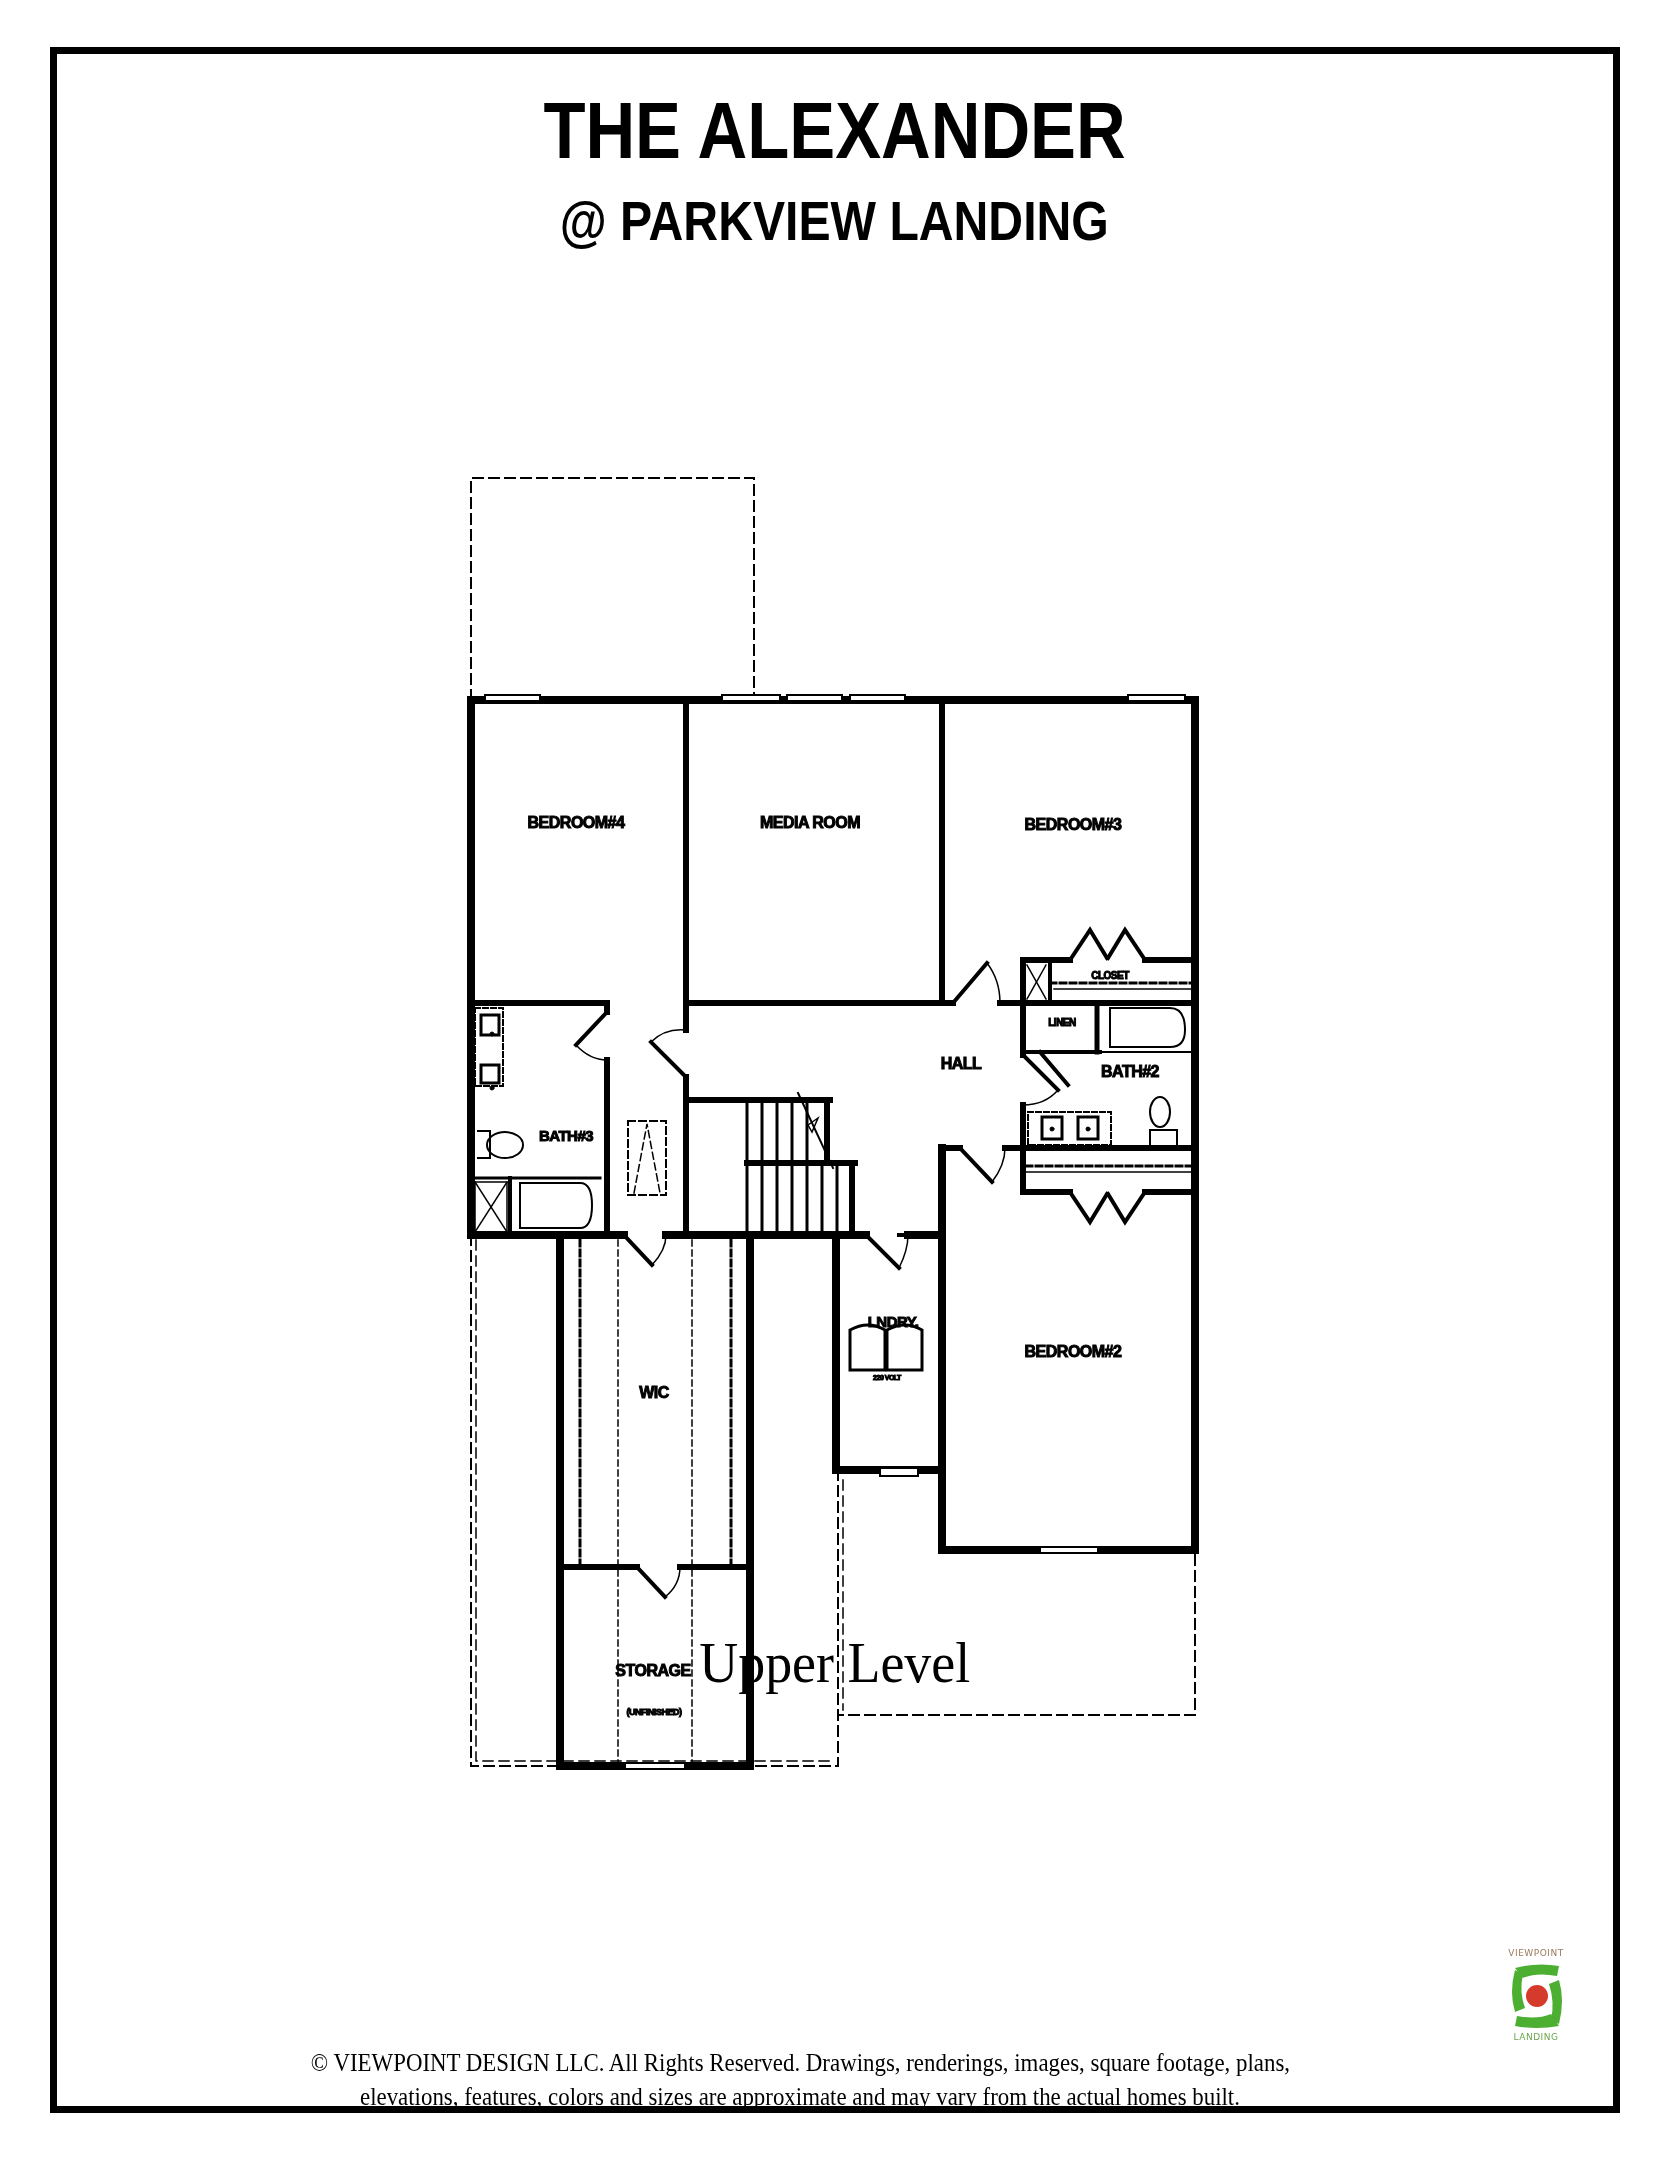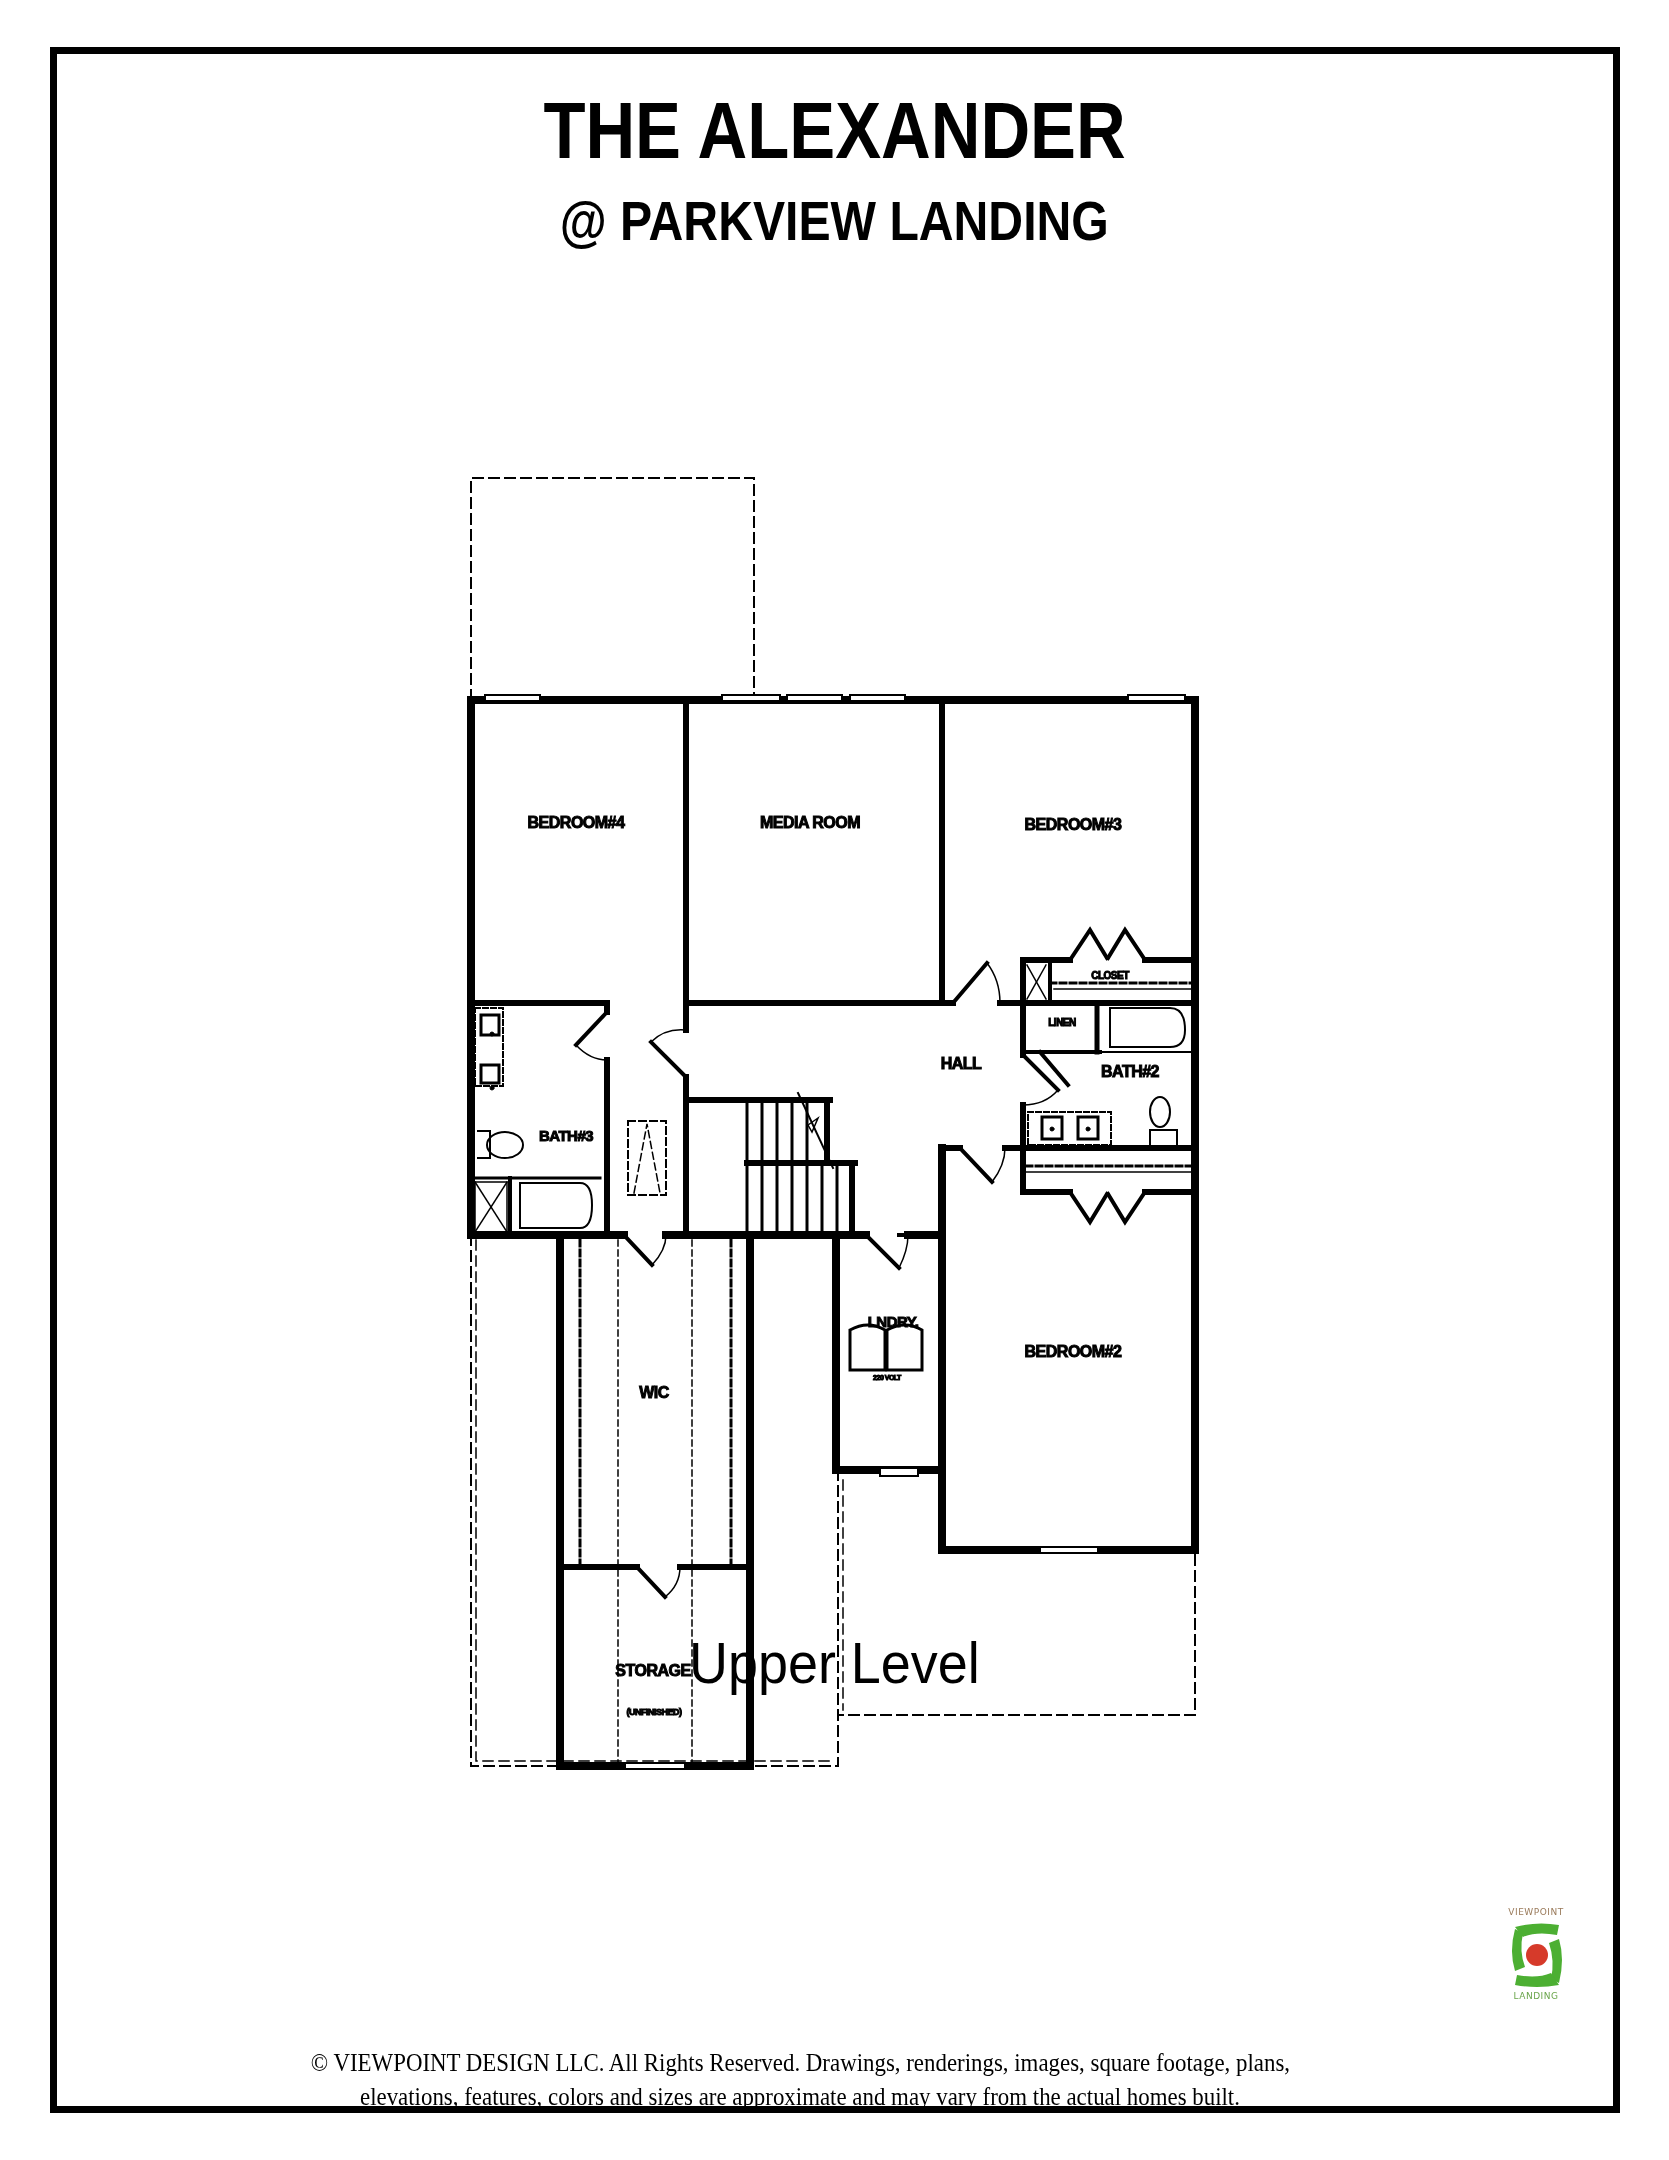--- a/index.html
+++ b/index.html
@@ -2,29 +2,29 @@
 <html><head>
   <meta charset="utf-8">
   <style>
     html, body { margin: 0; padding: 0; background: #ffffff; }
     body { width: 1669px; height: 2160px; position: relative; overflow: hidden; font-family: "Liberation Sans", sans-serif; }
     .frame { position: absolute; left: 50px; top: 47px; width: 1556px; height: 2052px; border: 7px solid #000; box-sizing: content-box; }
     .title { position: absolute; left: 0; width: 1669px; text-align: center; font-family: "Liberation Sans", sans-serif; font-weight: bold; color: #000; white-space: nowrap; }
     .title span { display: inline-block; transform: scaleX(0.86); transform-origin: center; }
     .title-1 { top: 86px; font-size: 80px; line-height: 90px; }
     .title-2 { top: 176px; font-size: 56px; line-height: 90px; }
-    .level-label { position: absolute; left: 0; width: 1669px; top: 1628px; text-align: center; font-size: 58px; line-height: 70px; color: #000; font-family: Liberation Sans, sans-serif; }
+    .level-label { position: absolute; left: 0; width: 1669px; top: 1628px; text-align: center; font-size: 58px; line-height: 70px; color: #000; font-family: Liberation Serif, serif; }
     .level-label span { display: inline-block; transform: scaleX(0.93); }
     .plan { position: absolute; left: 0; top: 0; width: 1669px; height: 2160px; }
     .room-label { font-family: "Liberation Sans", sans-serif; font-weight: bold; fill: #000; letter-spacing: -0.5px; }
     .footer { position: absolute; left: 100px; width: 1400px; text-align: center; font-family: "Liberation Serif", serif; color: #000; font-size: 26px; line-height: 34px; white-space: nowrap; }
     .footer span { display: inline-block; transform: scaleX(0.88); transform-origin: center; }
     .footer-1 { top: 2046px; }
     .footer-2 { top: 2080px; }
-    .logo { position: absolute; left: 1497px; top: 1907px; width: 78px; height: 100px; }
+    .logo { position: absolute; left: 1497px; top: 1948px; width: 78px; height: 100px; }
     .logo-top, .logo-bottom { position: absolute; left: 0; width: 78px; text-align: center; font-family: "DejaVu Sans", sans-serif; font-size: 9px; color: #9a7a5a; letter-spacing: 0.5px; }
     .logo-top { top: 0px; }
     .logo-bottom { top: 84px; color: #6aa54a; }
     .logo svg { position: absolute; left: 12px; top: 14px; }
   </style>
 </head>
 <body>
 
 <div class="frame"></div>
 

